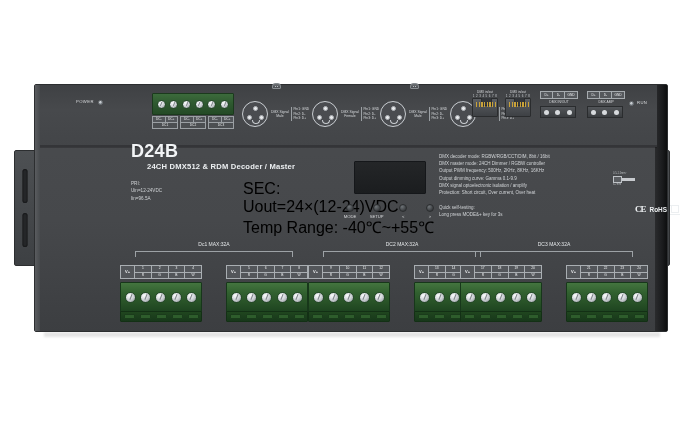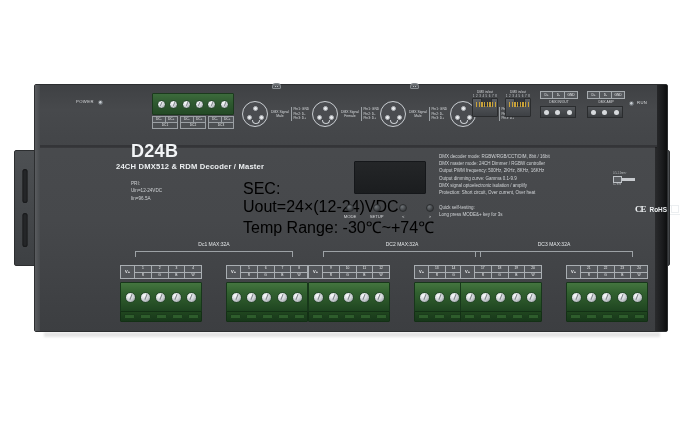--- a/index.html
+++ b/index.html
@@ -170,21 +170,21 @@
   .st-jack i{ width:5px;height:5px;border-radius:50%;background:#d7dadd; }
 
   .run-group{ position:absolute; display:flex; align-items:center; gap:3px; }
 
   
   .model{
     position:absolute; left:96px; top:57px;
     font-size:18px; font-weight:bold; color:#f2f4f6; letter-spacing:.3px; line-height:19px;
   }
   .subtitle{
-    position:absolute; left:81px; top:77px;
+    position:absolute; left:112px; top:77px;
     font-size:7.6px; font-weight:bold; color:#eceff1; letter-spacing:.2px; line-height:9px;
   }
   .specs{ position:absolute; left:96px; top:95px; }
   .specs .col{ font-size:4.6px; color:#cfd2d5; line-height:7.4px; white-space:nowrap;}
   .spec2{ position:absolute; left:208px; top:95px; }
 
   .feat{ position:absolute; left:404px; top:68px; }
   .feat div{ font-size:4.5px; color:#d2d5d8; line-height:7.2px; white-space:nowrap;}
   .selftest{ position:absolute; left:404px; top:119px; }
   .selftest div{ font-size:4.5px; color:#d2d5d8; line-height:7.2px; white-space:nowrap;}
@@ -486,21 +486,21 @@
 
     <div class="specs">
       <div class="col">PRI:</div>
       <div class="col">Uin=12-24VDC</div>
       <div class="col">Iin=96.5A</div>
     </div>
 
     <div class="spec2">
       <div class="col">SEC:</div>
       <div class="col">Uout=24×(12-24)VDC</div>
-      <div class="col">Temp Range: -30℃~+74℃</div>
+      <div class="col">Temp Range: -40℃~+55℃</div>
     </div>
 
     <div class="feat">
       <div>DMX decoder mode: RGBW/RGB/CCT/DIM, 8bit / 16bit</div>
       <div>DMX master mode: 24CH Dimmer / RGBW controller</div>
       <div>Output PWM frequency: 500Hz, 2KHz, 8KHz, 16KHz</div>
       <div>Output dimming curve: Gamma 0.1-9.9</div>
       <div>DMX signal optoelectronic isolation / amplify</div>
       <div>Protection: Short circuit, Over current, Over heat</div>
     </div>

